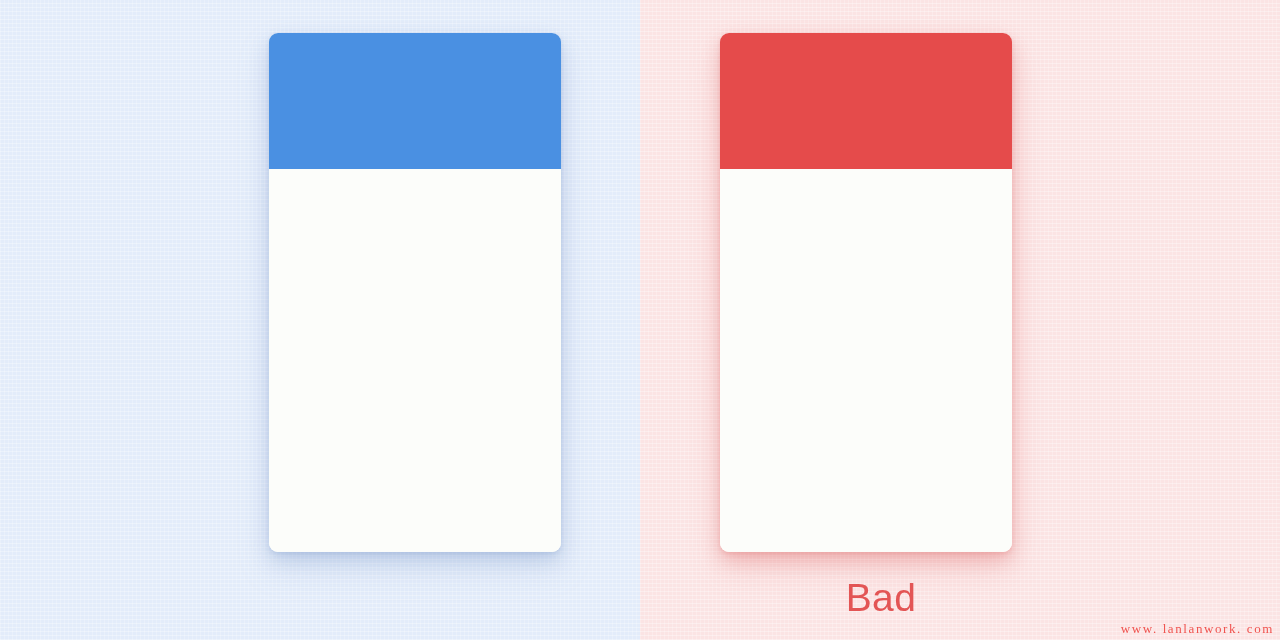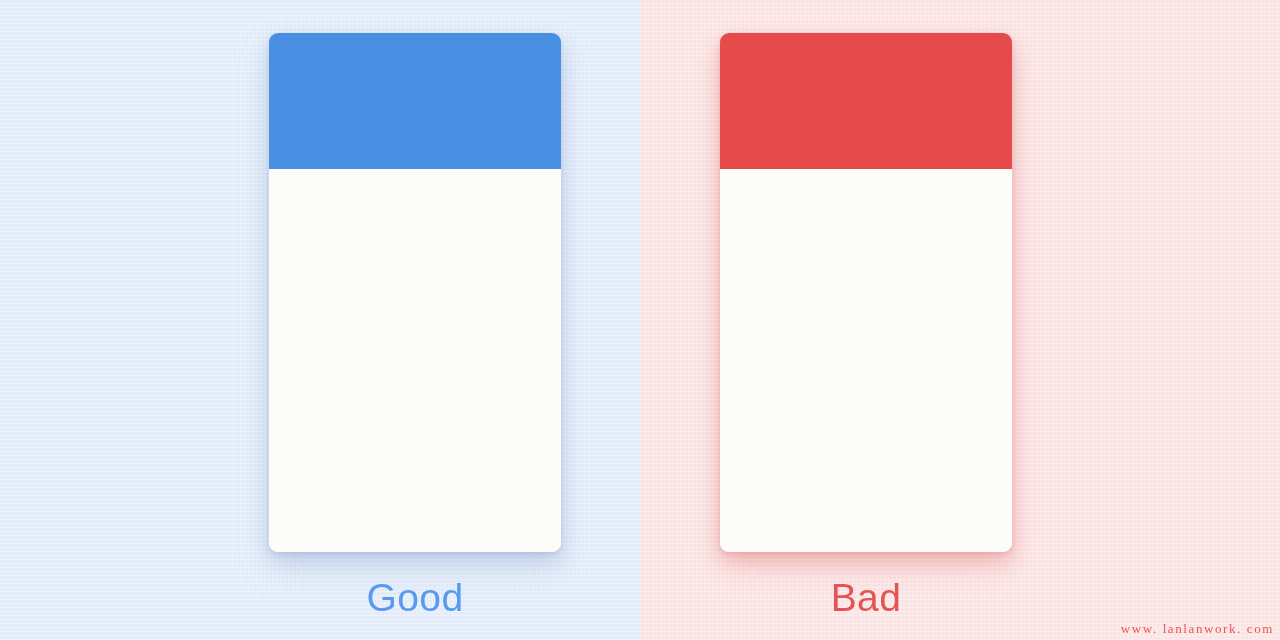--- a/index.html
+++ b/index.html
@@ -88,21 +88,21 @@
     font-weight: 300;
     letter-spacing: 0.4px;
     line-height: 50px;
     white-space: nowrap;
   }
   .caption-good {
     left: 269px;
     color: #5a9aed;
   }
   .caption-bad {
-    left: 720px;
+    left: 735px;
     color: #e35555;
   }
 
   
   .watermark {
     position: absolute;
     right: 6px;
     bottom: 3px;
     color: #f0534f;
     font-family: "Liberation Serif", "DejaVu Serif", serif;
@@ -124,18 +124,17 @@
   <div class="card card-good">
     <div class="card-header card-header-good"></div>
     <div class="card-body"></div>
   </div>
 
   <div class="card card-bad">
     <div class="card-header card-header-bad"></div>
     <div class="card-body"></div>
   </div>
 
-  <div class="caption caption-good">Good</div>
   <div class="caption caption-bad">Bad</div>
 
   <div class="watermark">www. lanlanwork. com</div>
 
 </div>
 
 </body></html>

